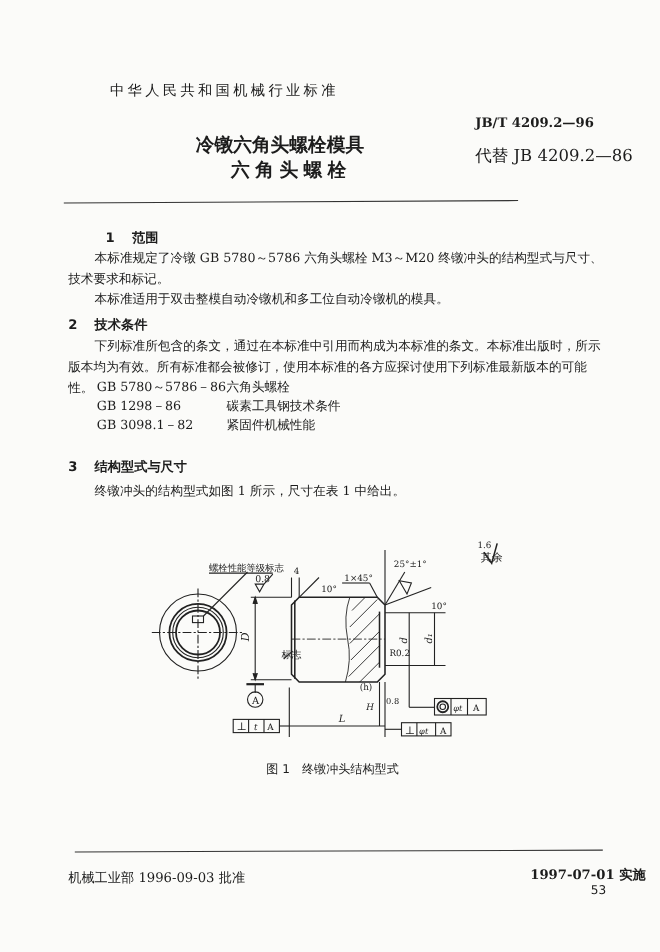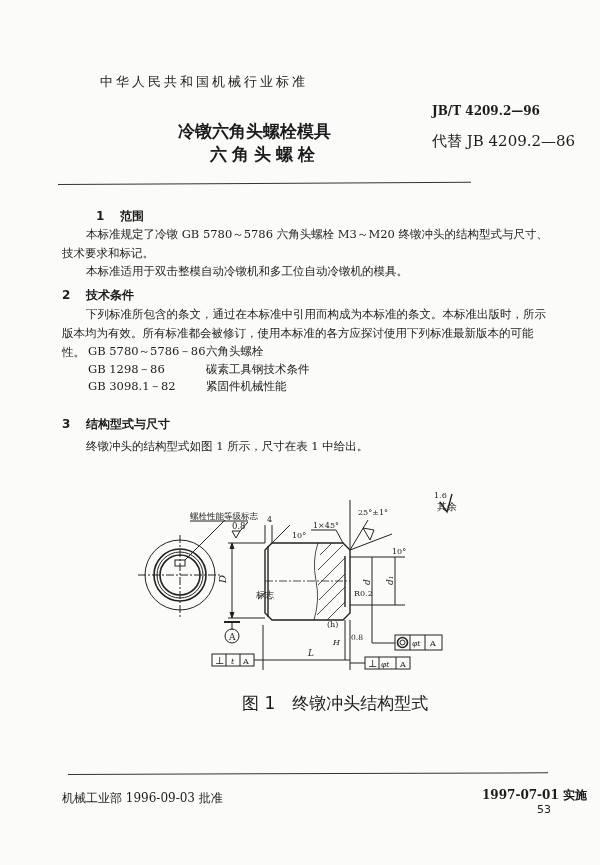--- a/index.html
+++ b/index.html
@@ -20,21 +20,21 @@
   .title2 { left: 210px; top: 143px; font-size: 17px; font-weight: bold; letter-spacing: 5px;
     font-family: "DejaVu Sans", "Liberation Sans", sans-serif; }
   .hr { height: 1px; background: #333; }
   .sec { font-size: 12px; font-weight: bold; font-family: "DejaVu Sans", "Liberation Sans", sans-serif; }
   .sec .num { display: inline-block; width: 24px; }
   .para { font-size: 11.5px; line-height: 19px; width: 492px; }
   .para .ind { display: inline-block; width: 24px; }
   .refs { left: 88px; top: 343px; font-size: 11.5px; line-height: 17.5px; }
   .refs .row { display: flex; }
   .refs .code { width: 118px; }
-  .caption { left: 242px; top: 692px; font-size: 17px; font-family: "DejaVu Sans", "Liberation Sans", sans-serif; }
+  .caption { left: 242px; top: 692px; font-size: 11px; font-family: "DejaVu Sans", "Liberation Sans", sans-serif; }
   .foot-left { left: 62px; top: 790px; font-size: 12px; font-weight: normal; }
   .foot-right { left: 482px; top: 787px; font-size: 12px; font-weight: bold; }
   .pagenum { left: 537px; top: 803px; font-size: 11px; font-family: "DejaVu Sans", "Liberation Sans", sans-serif; }
   svg text { font-family: "DejaVu Serif", "Liberation Serif", serif; }
 </style>
 </head>
 <body>
 
 <div class="abs org">中华人民共和国机械行业标准</div>
 <div class="abs std-no">JB/T  4209.2—96</div>

